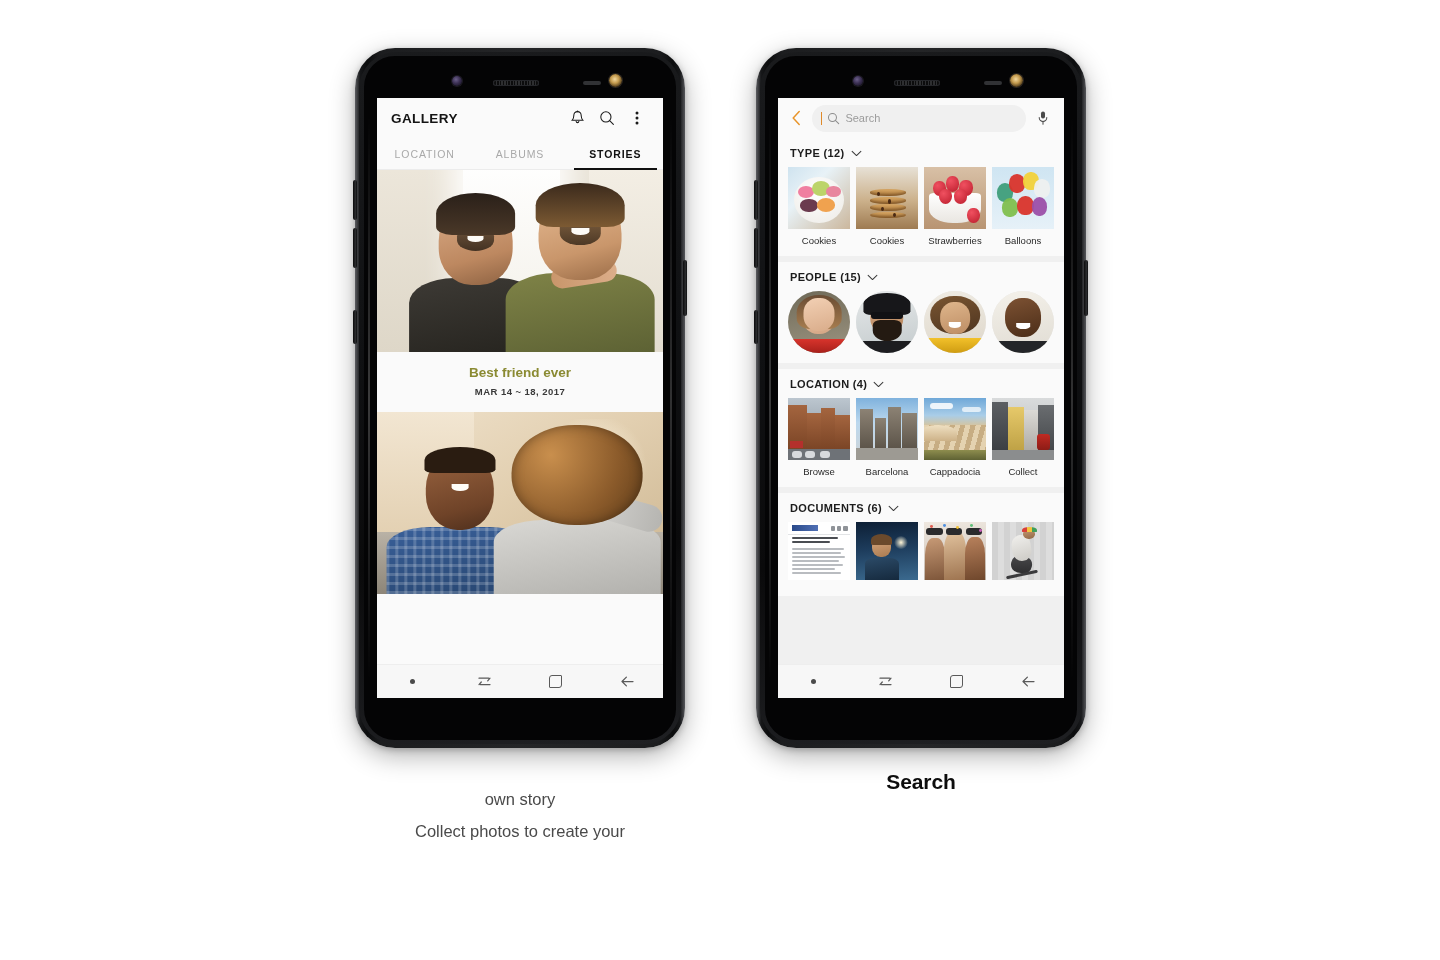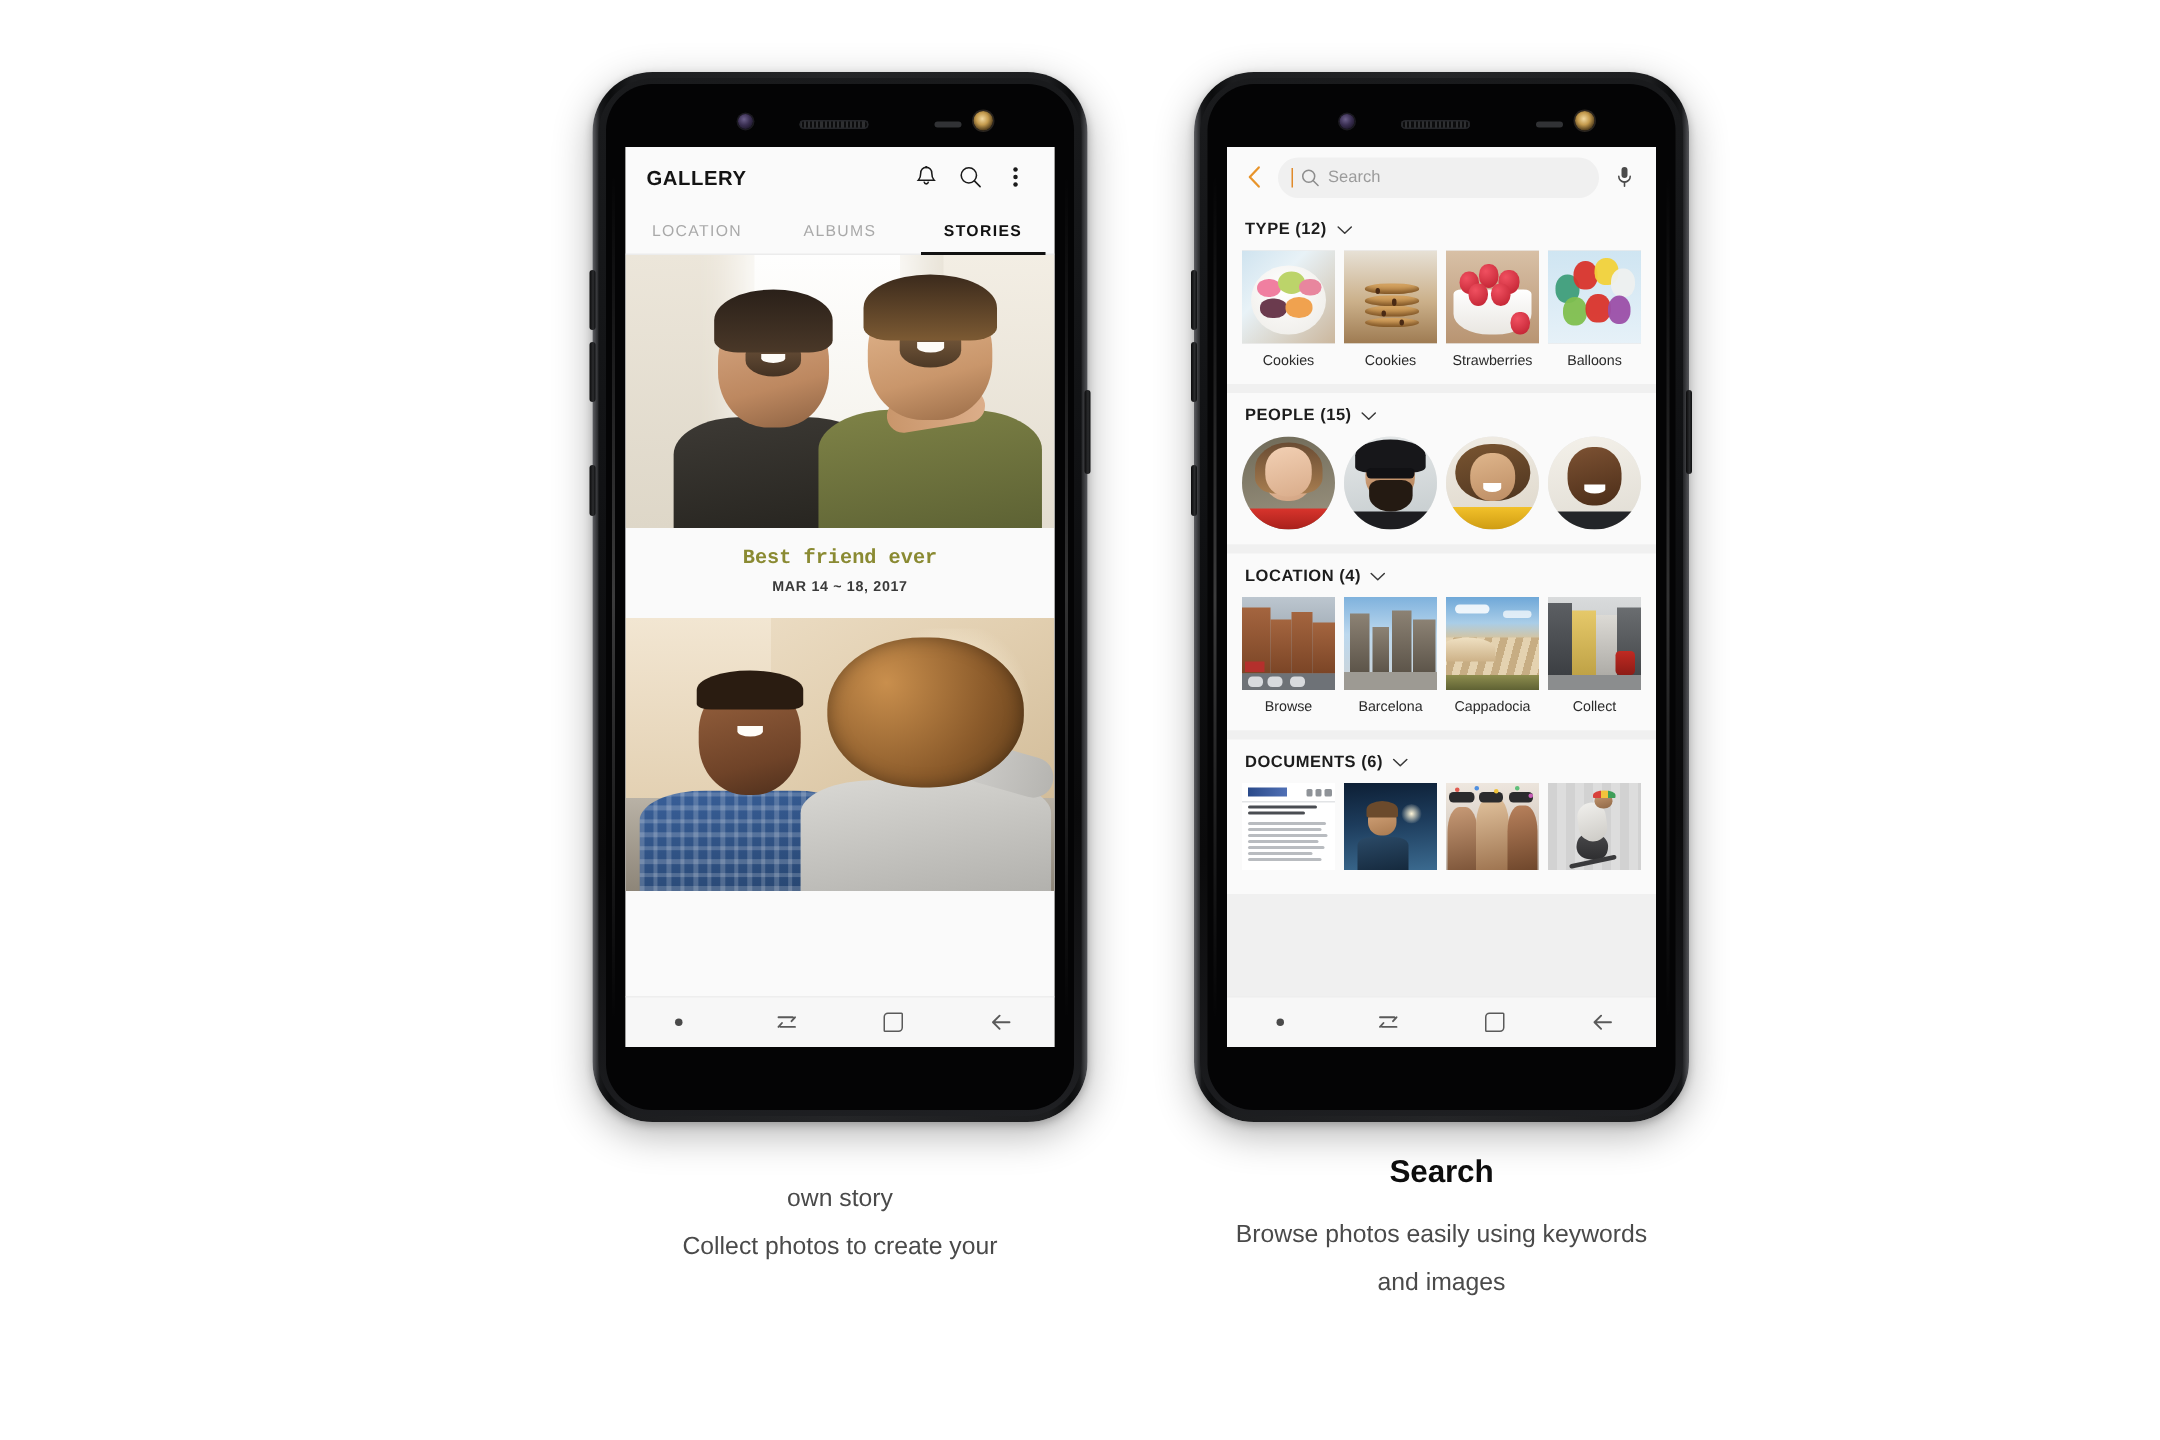--- a/index.html
+++ b/index.html
@@ -3,21 +3,21 @@
 <meta charset="utf-8">
 <title>Gallery Feature Showcase</title>
 <style>
   * { box-sizing: border-box; margin: 0; padding: 0; }
   html, body {
     width: 1440px; height: 960px;
     background: #ffffff;
     font-family: "Liberation Sans", sans-serif;
     overflow: hidden;
   }
-  .stage { position: relative; width: 1292px; height: 960px; margin-left: 40px; }
+  .stage { position: relative; width: 1292px; height: 960px; }
 
   
   .phone { position: absolute; width: 330px; height: 700px; }
   .phone.story  { left: 355px; top: 48px; }
   .phone.search { left: 756px; top: 48px; }
 
   .body-outer {
     position: absolute; inset: 0;
     border-radius: 40px;
     background:
@@ -110,21 +110,21 @@
   .tab.active::after {
     content: ""; position: absolute; left: 6px; right: 6px; bottom: -1px;
     height: 2.5px; background: #111;
   }
 
   .story-list { flex: 1; overflow: hidden; background: #fafafa; }
   .story-photo { width: 100%; height: 182px; position: relative; overflow: hidden; }
   .story-cap {
     background: #fafafa; text-align: center; padding: 13px 8px 15px;
   }
-  .story-cap .t { font-size: 13.5px; font-weight: bold; margin-bottom: 6px; font-family: Liberation Mono, monospace; }
+  .story-cap .t { font-size: 13.5px; font-weight: bold; margin-bottom: 6px; }
   .story-cap .d { font-size: 9.5px; color: #3a3a3a; letter-spacing: .45px; font-weight: bold; }
 
   
   .ph-friends { background: linear-gradient(160deg,#efeadf 0%,#e6e0d3 40%,#d8d2c4 100%); }
   .ph-friends .wall-l { position:absolute; left:0; top:0; width:28%; height:100%;
     background: linear-gradient(180deg,#ece6da,#ded7c8); }
   .ph-friends .window { position:absolute; left:30%; top:-6%; width:34%; height:72%;
     background: linear-gradient(180deg,#ffffff,#f6f4ee); box-shadow: 0 0 26px 12px rgba(255,255,255,.85); }
   .ph-friends .wall-r { position:absolute; right:0; top:0; width:26%; height:100%;
     background: linear-gradient(180deg,#f3eee4,#e3ddd0); }
@@ -814,19 +814,15 @@
 
   <div class="caption c-story">
     <div class="cap-desc">
       <div>own story</div>
       <div>Collect photos to create your</div>
     </div>
   </div>
 
   <div class="caption c-search">
     <div class="cap-title">Search</div>
-    <div class="cap-desc">
-      <div>Browse photos easily using keywords</div>
-      <div>and images</div>
-    </div>
   </div>
 
 </div>
 
 </body></html>

